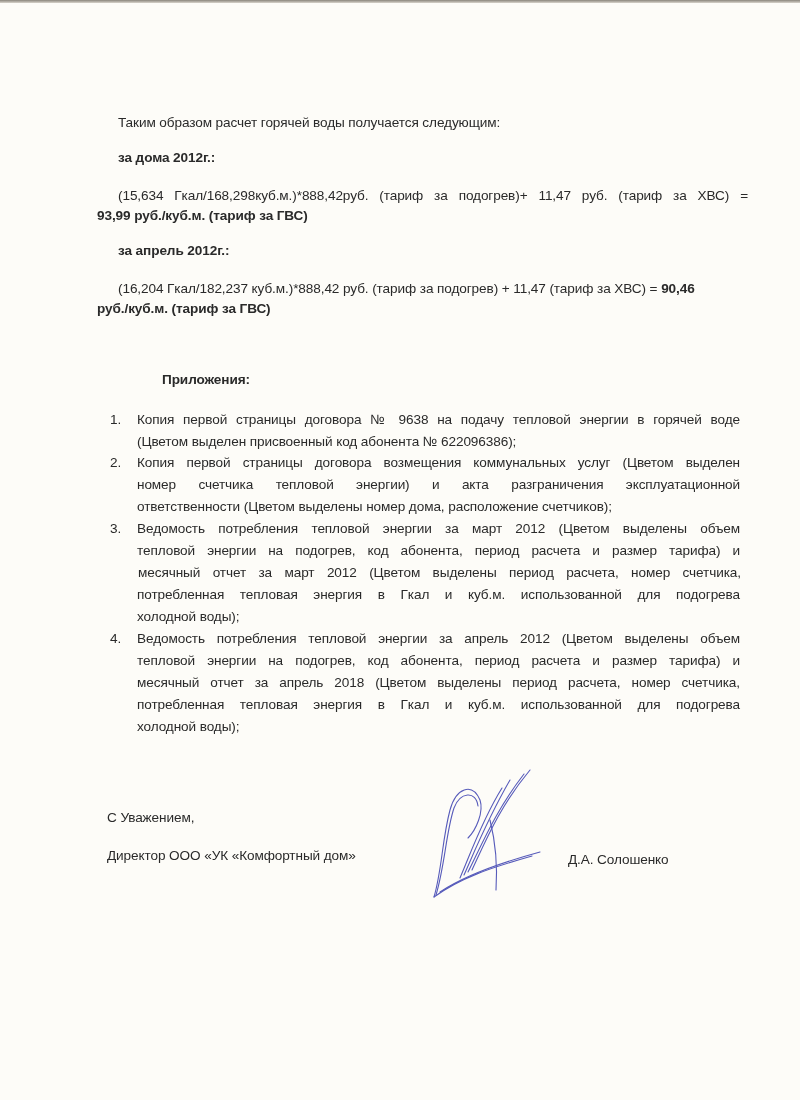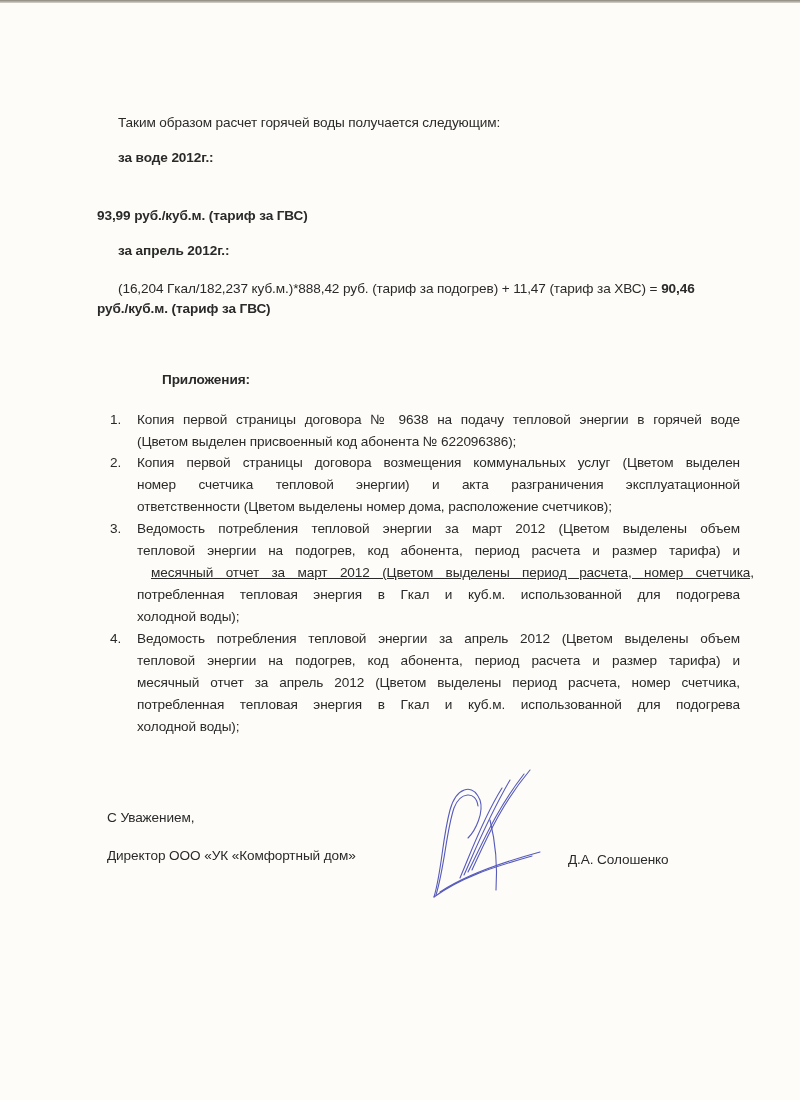--- a/index.html
+++ b/index.html
@@ -20,21 +20,22 @@
 </style>
 </head>
 <body>
 
 <div class="topedge"></div>
 
 <div class="page">
 
   <div class="t" style="left:118px; top:113px;">Таким образом расчет горячей воды получается следующим:</div>
 
-  <div class="t b" style="left:118px; top:148px;">за воде 2012г.:</div>
+  <div class="t b" style="left:118px; top:148px;">за дома 2012г.:</div>
+  <div class="t just" style="left:118px; top:186px; width:630px; text-indent:0;">(15,634 Гкал/168,298куб.м.)*888,42руб. (тариф за подогрев)+ 11,47 руб. (тариф за ХВС) =</div>
   <div class="t b" style="left:97px; top:206px;">93,99 руб./куб.м. (тариф за ГВС)</div>
 
   <div class="t b" style="left:118px; top:241px;">за апрель 2012г.:</div>
   <div class="t" style="left:118px; top:279px;">
     <span>(16,204 Гкал/182,237 куб.м.)*888,42 руб. (тариф за подогрев) + 11,47 (тариф за ХВС) =</span>
     <span class="b">90,46</span>
   </div>
   <div class="t b" style="left:97px; top:299px;">руб./куб.м. (тариф за ГВС)</div>
 
   <div class="t b" style="left:118px; top:370px;padding-left:44px;">Приложения:</div>
@@ -44,28 +45,28 @@
   <div class="t" style="left:137px; top:432px;">(Цветом выделен присвоенный код абонента № 622096386);</div>
 
   <div class="num" style="left:110px; top:453px;">2.</div>
   <div class="t just" style="left:137px; top:453px;">Копия первой страницы договора возмещения коммунальных услуг (Цветом выделен</div>
   <div class="t just" style="left:137px; top:475px;">номер счетчика тепловой энергии) и акта разграничения эксплуатационной</div>
   <div class="t" style="left:137px; top:497px;">ответственности (Цветом выделены номер дома, расположение счетчиков);</div>
 
   <div class="num" style="left:110px; top:519px;">3.</div>
   <div class="t just" style="left:137px; top:519px;">Ведомость потребления тепловой энергии за март 2012 (Цветом выделены объем</div>
   <div class="t just" style="left:137px; top:541px;">тепловой энергии на подогрев, код абонента, период расчета и размер тарифа) и</div>
-  <div class="t just" style="left:151px; top:563px;text-decoration:underline;">месячный отчет за март 2012 (Цветом выделены период расчета, номер счетчика,</div>
+  <div class="t just" style="left:138px; top:563px;">месячный отчет за март 2012 (Цветом выделены период расчета, номер счетчика,</div>
   <div class="t just" style="left:137px; top:585px;">потребленная тепловая энергия в Гкал и куб.м. использованной для подогрева</div>
   <div class="t" style="left:137px; top:607px;">холодной воды);</div>
 
   <div class="num" style="left:110px; top:629px;">4.</div>
   <div class="t just" style="left:137px; top:629px;">Ведомость потребления тепловой энергии за апрель 2012 (Цветом выделены объем</div>
   <div class="t just" style="left:137px; top:651px;">тепловой энергии на подогрев, код абонента, период расчета и размер тарифа) и</div>
-  <div class="t just" style="left:137px; top:673px;">месячный отчет за апрель 2012 (Цветом выделены период расчета, номер счетчика,</div>
+  <div class="t just" style="left:137px; top:673px;">месячный отчет за апрель 2018 (Цветом выделены период расчета, номер счетчика,</div>
   <div class="t just" style="left:137px; top:695px;">потребленная тепловая энергия в Гкал и куб.м. использованной для подогрева</div>
   <div class="t" style="left:137px; top:717px;">холодной воды);</div>
 
   <div class="t" style="left:107px; top:808px;">С Уважением,</div>
   <div class="t" style="left:107px; top:846px;">Директор ООО «УК «Комфортный дом»</div>
   <div class="t" style="left:568px; top:850px;">Д.А. Солошенко</div>
 
   <svg class="sig" viewBox="0 0 140 150">
     <g fill="none" stroke="#3a3fb0" stroke-width="1.1" stroke-linecap="round" opacity="0.85">
       <path d="M14 137 C 22 110, 22 80, 30 50 C 36 28, 52 22, 60 40 C 64 52, 56 70, 48 78"></path>

